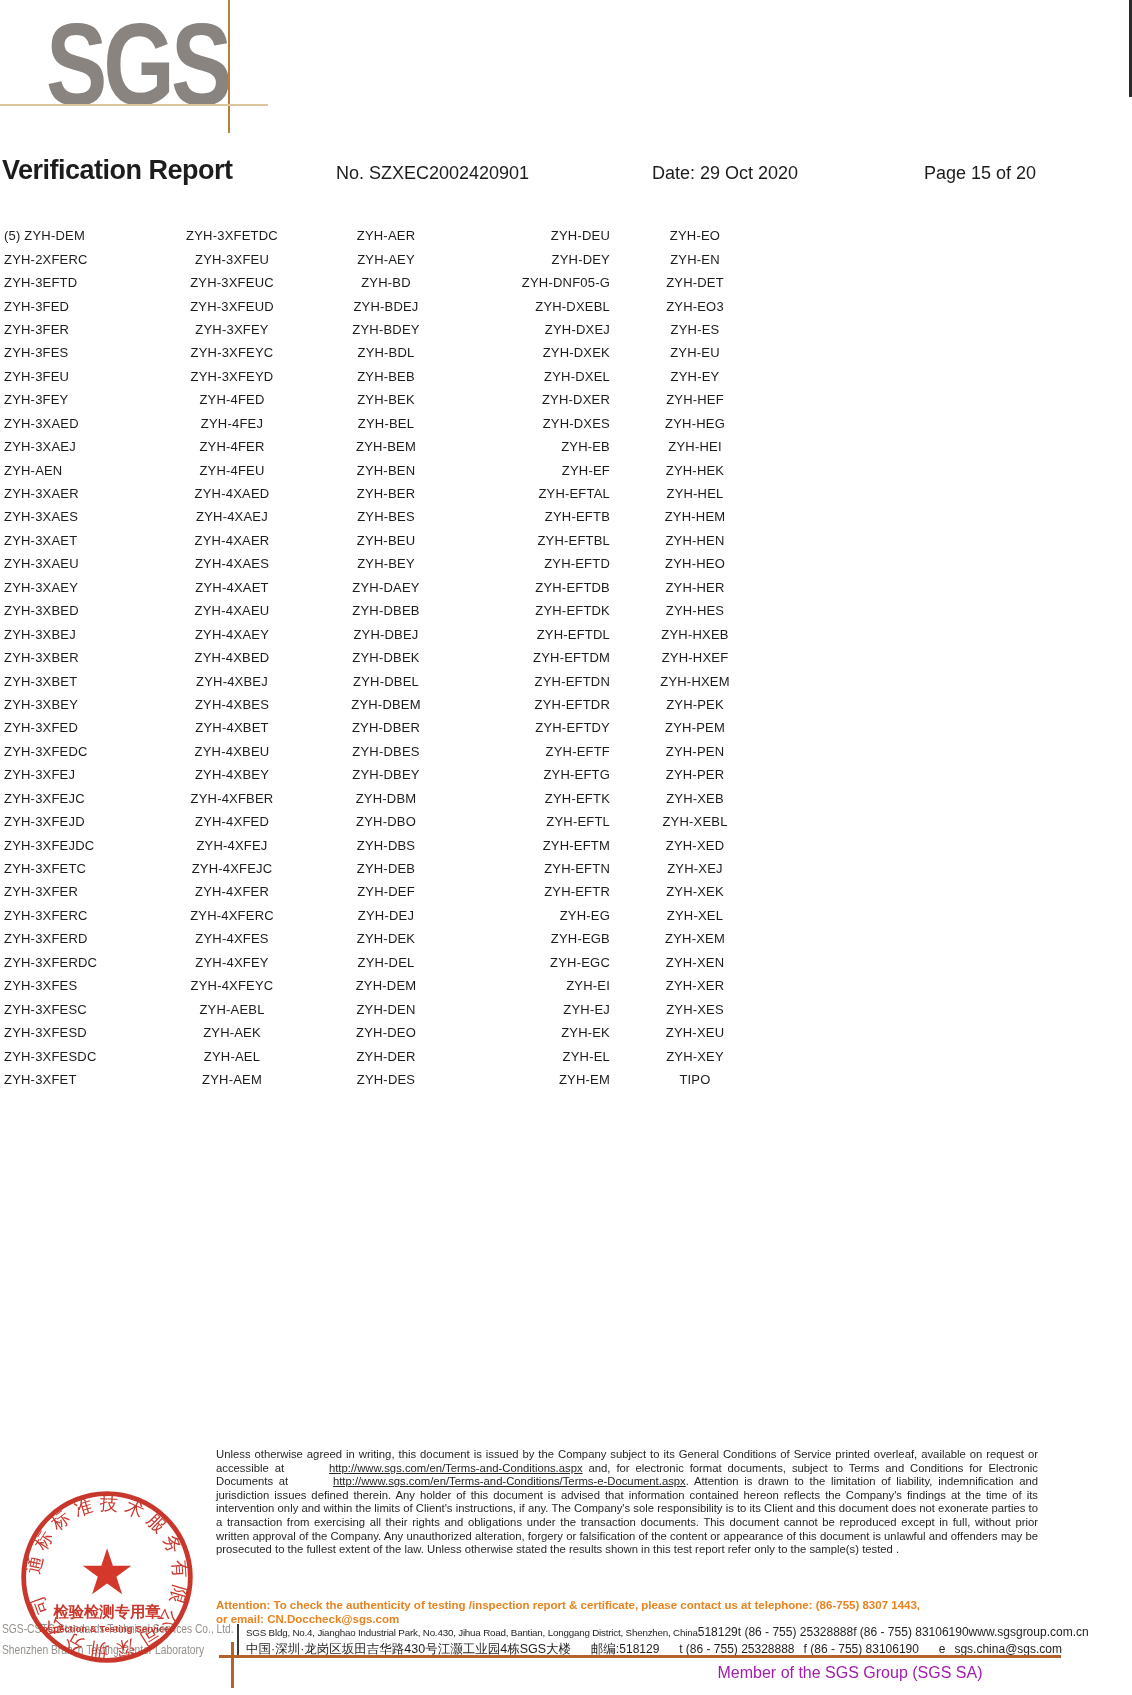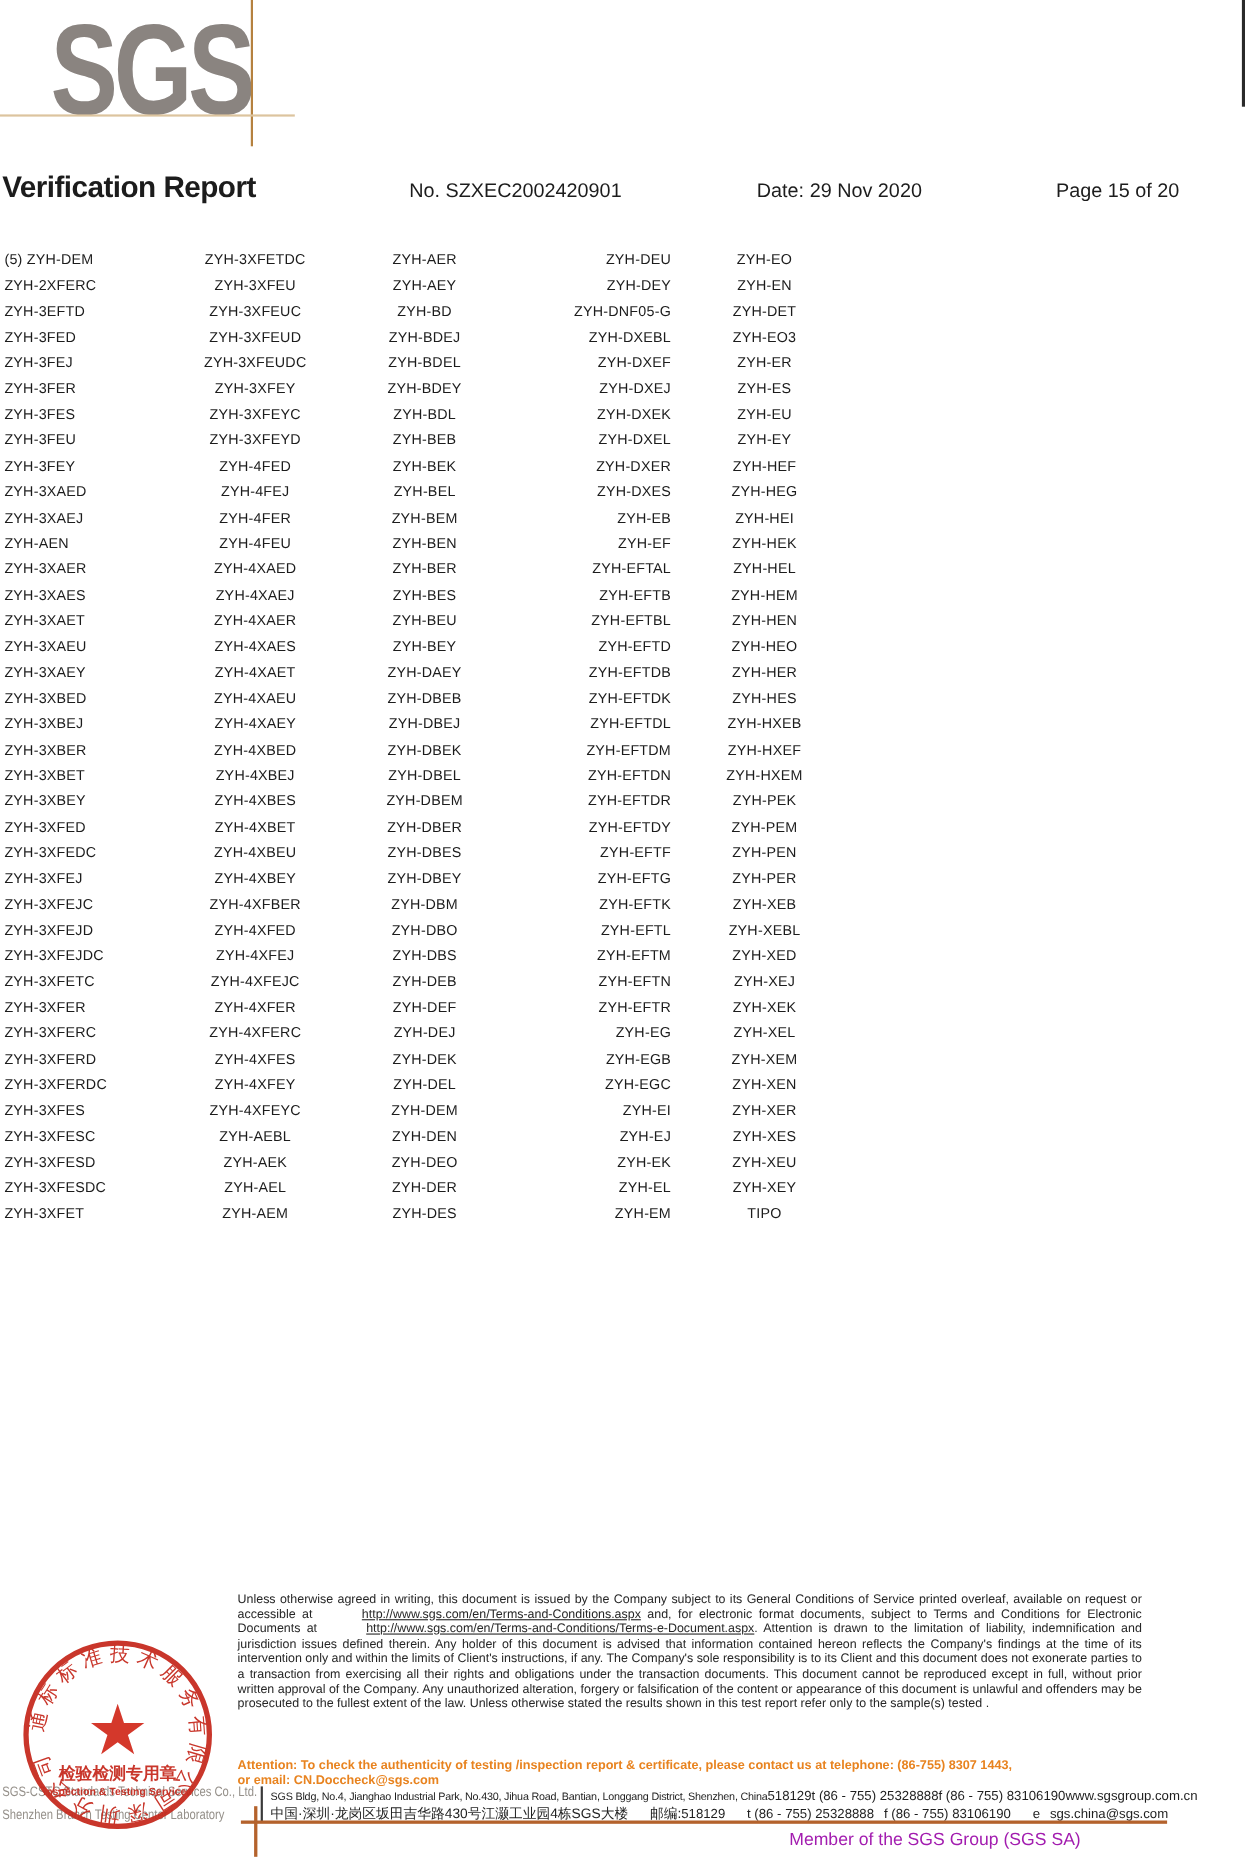--- a/index.html
+++ b/index.html
@@ -7,21 +7,21 @@
         font-family:"Liberation Sans",sans-serif;color:#1c1c1c;}
 
   
   .logo{position:absolute;left:46px;top:6px;font-size:115px;font-weight:bold;color:#8a8480;
         letter-spacing:-5px;transform:scaleX(0.80) scaleY(1.02);transform-origin:left top;line-height:1;}
   .logo-vline{position:absolute;left:228px;top:0;width:2px;height:133px;background:#b5813f;}
   .logo-hline{position:absolute;left:0;top:104px;width:268px;height:2px;background:#dcc49e;}
   .corner-line{position:absolute;right:0px;top:0;width:3px;height:97px;background:#2a2a2a;}
 
   .doc-title{position:absolute;left:2px;top:155px;font-size:27px;font-weight:bold;letter-spacing:-0.5px;}
-  .meta{position:absolute;top:163px;font-size:18px;margin-left:36px;}
+  .meta{position:absolute;top:163px;font-size:18px;}
   .meta.no{left:336px;}
   .meta.date{left:652px;}
   .meta.pg{left:924px;}
 
   
   .model-table{position:absolute;left:4px;top:224px;width:780px;font-size:13px;letter-spacing:0.2px;}
   .mrow{display:flex;height:23.45px;align-items:center;}
   .mcell{white-space:nowrap;}
   .c0{width:148px;text-align:left;}
   .c1{width:160px;text-align:center;}
@@ -62,21 +62,21 @@
 
 <div class="page">
 
   <div class="logo">SGS</div>
   <div class="logo-vline"></div>
   <div class="logo-hline"></div>
   <div class="corner-line"></div>
 
   <div class="doc-title">Verification Report</div>
   <div class="meta no">No. SZXEC2002420901</div>
-  <div class="meta date">Date: 29 Nov 2020</div>
+  <div class="meta date">Date: 29 Oct 2020</div>
   <div class="meta pg">Page 15 of 20</div>
 
   <div class="model-table">
       <div class="mrow">
         <div class="mcell c0">(5) ZYH-DEM</div>
         <div class="mcell c1">ZYH-3XFETDC</div>
         <div class="mcell c2">ZYH-AER</div>
         <div class="mcell c3">ZYH-DEU</div>
         <div class="mcell c4">ZYH-EO</div>
       </div>
@@ -93,27 +93,20 @@
         <div class="mcell c2">ZYH-BD</div>
         <div class="mcell c3">ZYH-DNF05-G</div>
         <div class="mcell c4">ZYH-DET</div>
       </div>
       <div class="mrow">
         <div class="mcell c0">ZYH-3FED</div>
         <div class="mcell c1">ZYH-3XFEUD</div>
         <div class="mcell c2">ZYH-BDEJ</div>
         <div class="mcell c3">ZYH-DXEBL</div>
         <div class="mcell c4">ZYH-EO3</div>
-      </div>
-      <div class="mrow">
-        <div class="mcell c0">ZYH-3FEJ</div>
-        <div class="mcell c1">ZYH-3XFEUDC</div>
-        <div class="mcell c2">ZYH-BDEL</div>
-        <div class="mcell c3">ZYH-DXEF</div>
-        <div class="mcell c4">ZYH-ER</div>
       </div>
       <div class="mrow">
         <div class="mcell c0">ZYH-3FER</div>
         <div class="mcell c1">ZYH-3XFEY</div>
         <div class="mcell c2">ZYH-BDEY</div>
         <div class="mcell c3">ZYH-DXEJ</div>
         <div class="mcell c4">ZYH-ES</div>
       </div>
       <div class="mrow">
         <div class="mcell c0">ZYH-3FES</div>

